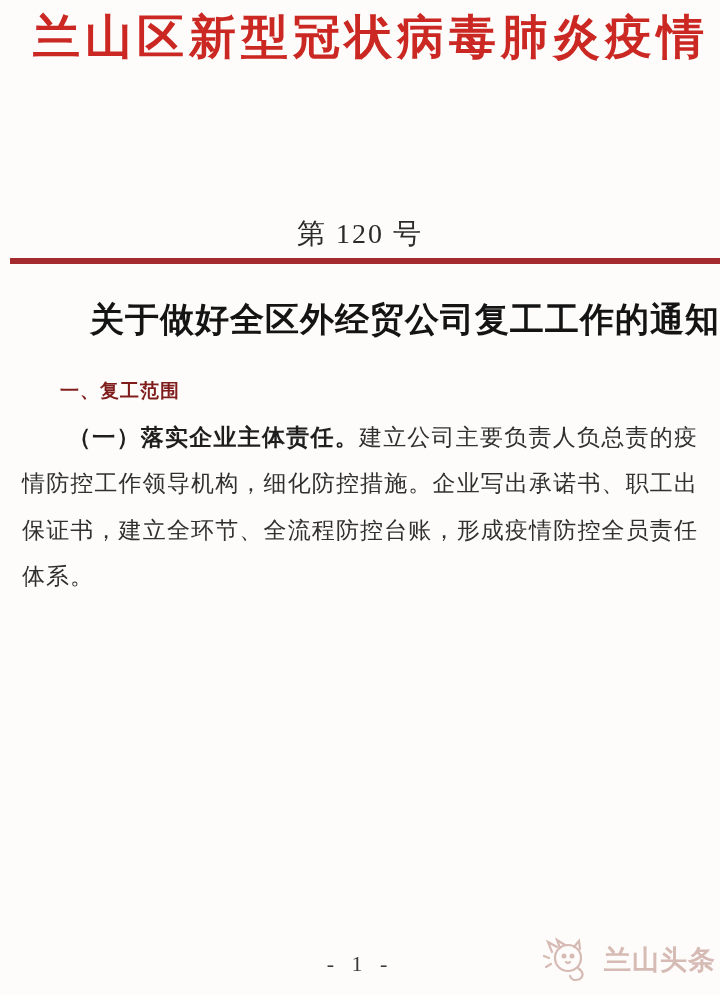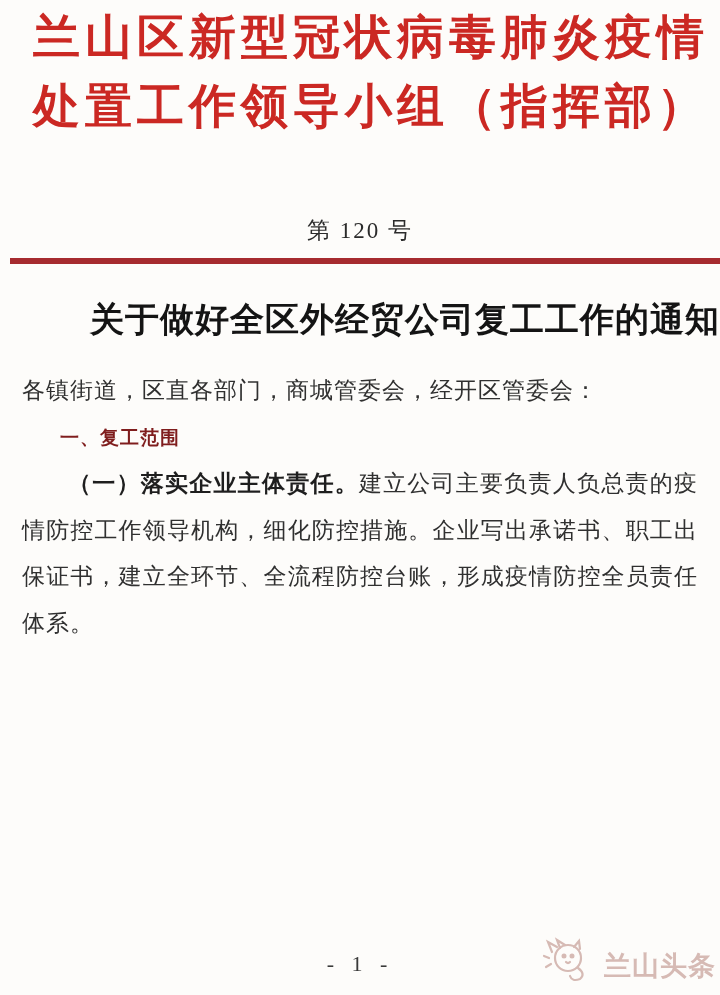--- a/index.html
+++ b/index.html
@@ -30,21 +30,21 @@
     line-height: 69px;
     white-space: nowrap;
     text-align: justify;
     text-align-last: justify;
   }
   .doc-number {
     position: absolute;
     top: 215px;
     left: 0; right: 0;
     text-align: center;
-    font-size: 23px;
+    font-size: 28px;
     color: #2b2b2b;
     letter-spacing: 2px;
   }
   .divider {
     position: absolute;
     top: 258px;
     left: 10px;
     width: 710px;
     height: 6px;
     background: #a62b2f;
@@ -90,51 +90,49 @@
     text-align: center;
     font-size: 22px;
     color: #3a3a3a;
     letter-spacing: 6px;
   }
   .watermark {
     position: absolute;
     top: 936px;
     right: 4px;
     display: flex;
-    align-items: flex-end;
+    align-items: center;
     gap: 6px;
     color: #d6bab4;
   }
   .watermark .wm-label {
     font-size: 27px;
     font-weight: 700;
     letter-spacing: 1px;
     text-shadow: 0 0 1px #ffffff;
   }
   .watermark svg { display: block; }
 </style>
 </head>
 <body>
 
 <div class="page">
 
   <header>
     <div class="letterhead-lines">
       <div class="org-line">兰山区新型冠状病毒肺炎疫情</div>
-      <div class="org-line">处置工作领导小组（指挥部）</div>
     </div>
     <div class="doc-number">第 120 号</div>
     <div class="divider"></div>
   </header>
 
   <main>
     <h1 class="title">关于做好全区外经贸公司复工工作的通知</h1>
 
     <div class="body-text">
-      <p class="para">各镇街道，区直各部门，商城管委会，经开区管委会：</p>
 
       <h2 class="sec-heading">一、复工范围</h2>
 
       <p class="para indent"><strong>（一）落实企业主体责任。</strong><span>建立公司主要负责人负总责的疫情防控工作领导机构，细化防控措施。企业写出承诺书、职工出保证书，建立全环节、全流程防控台账，形成疫情防控全员责任体系。</span></p>
     </div>
   </main>
 
   <footer>
     <div class="page-num">- 1 -</div>
 

